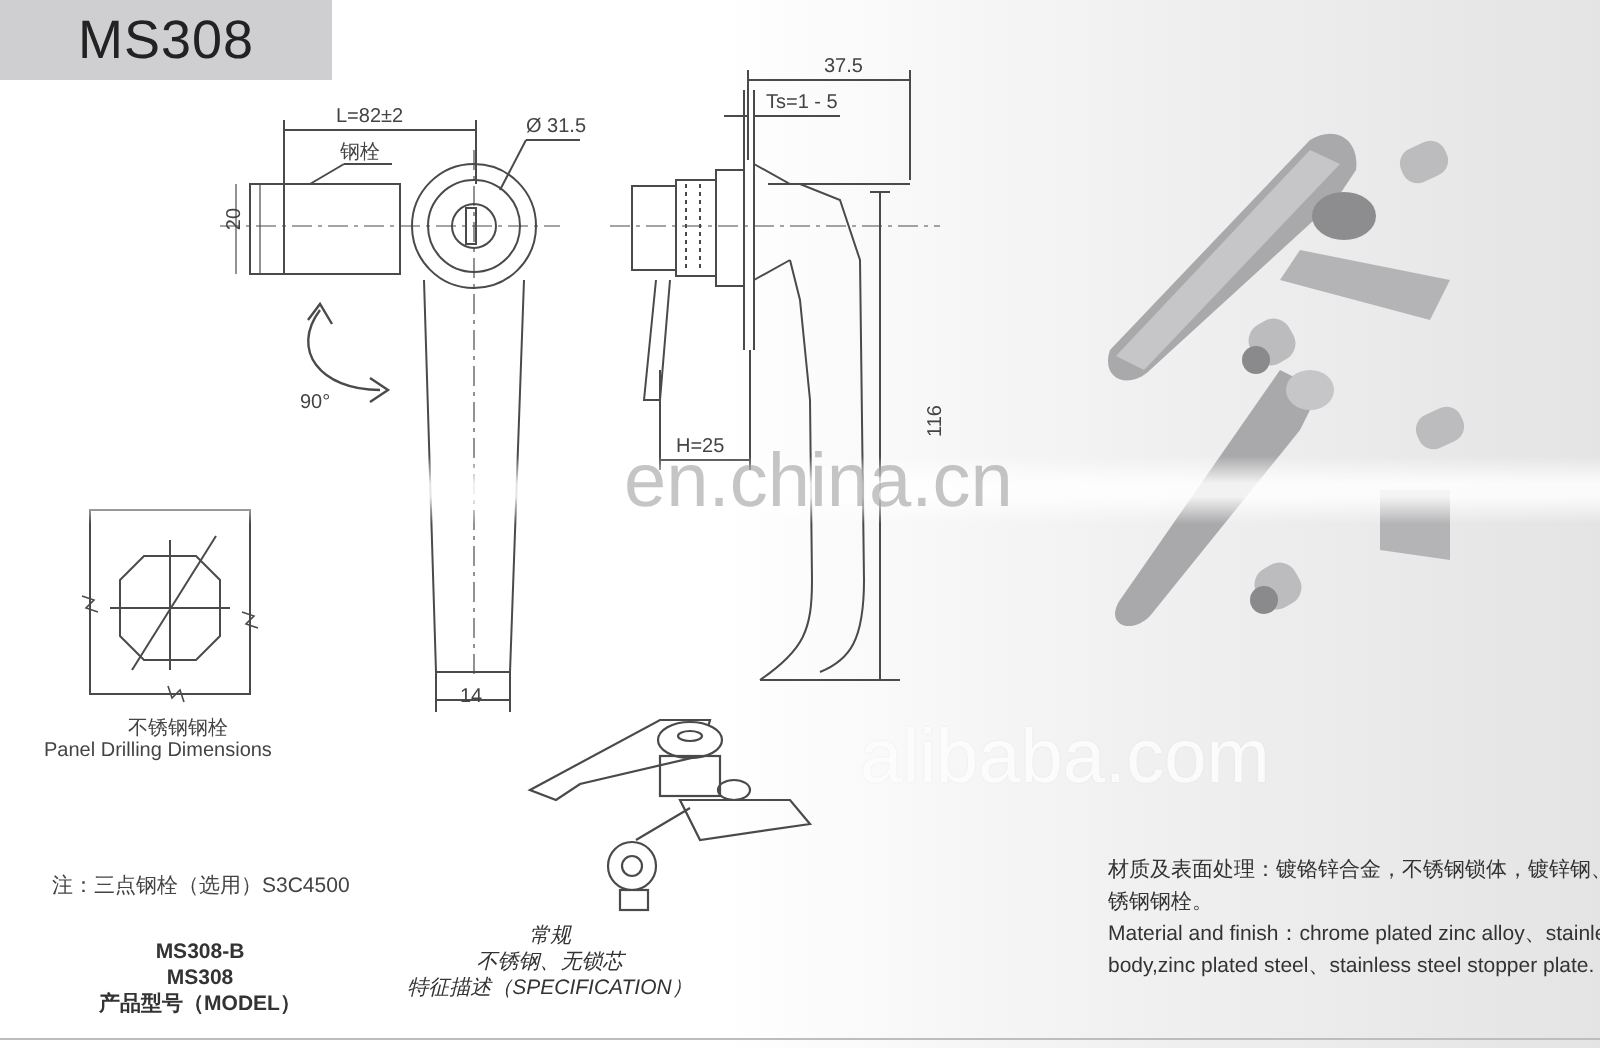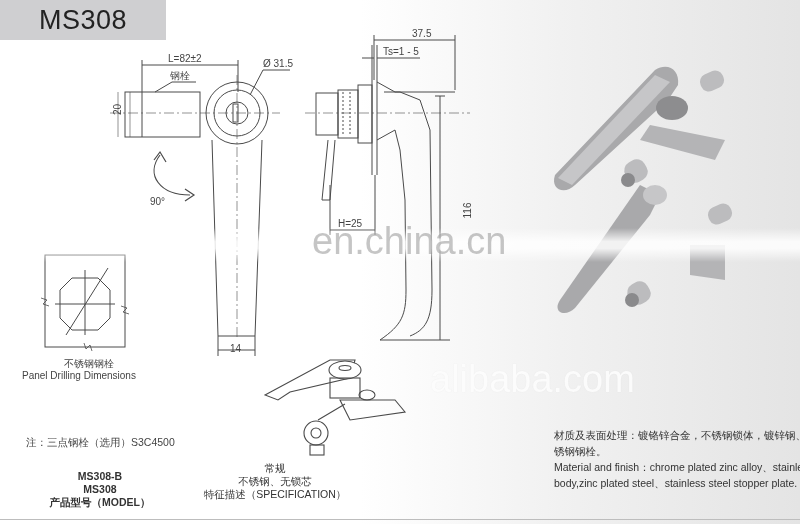--- a/index.html
+++ b/index.html
@@ -165,21 +165,21 @@
 <div class="band" style="top:228px;"></div>
 <div class="watermark wm1">en.china.cn</div>
 <div class="watermark wm2">alibaba.com</div>
 
 <div class="footer-block" style="left:40px;top:470px;width:120px;font-weight:bold;">
   <div>MS308-B</div>
   <div>MS308</div>
   <div>产品型号（MODEL）</div>
 </div>
 
-<div class="footer-block" style="left:190px;top:462px;width:170px;">
+<div class="footer-block" style="left:190px;top:462px;width:170px;font-style:italic;">
   <div>常规</div>
   <div>不锈钢、无锁芯</div>
   <div>特征描述（SPECIFICATION）</div>
 </div>
 
 <div class="material">
   <div>材质及表面处理：镀铬锌合金，不锈钢锁体，镀锌钢、不锈钢钢栓。</div>
   <div>Material and finish：chrome plated zinc alloy、stainless body,zinc plated steel、stainless steel stopper plate.</div>
 </div>
 

